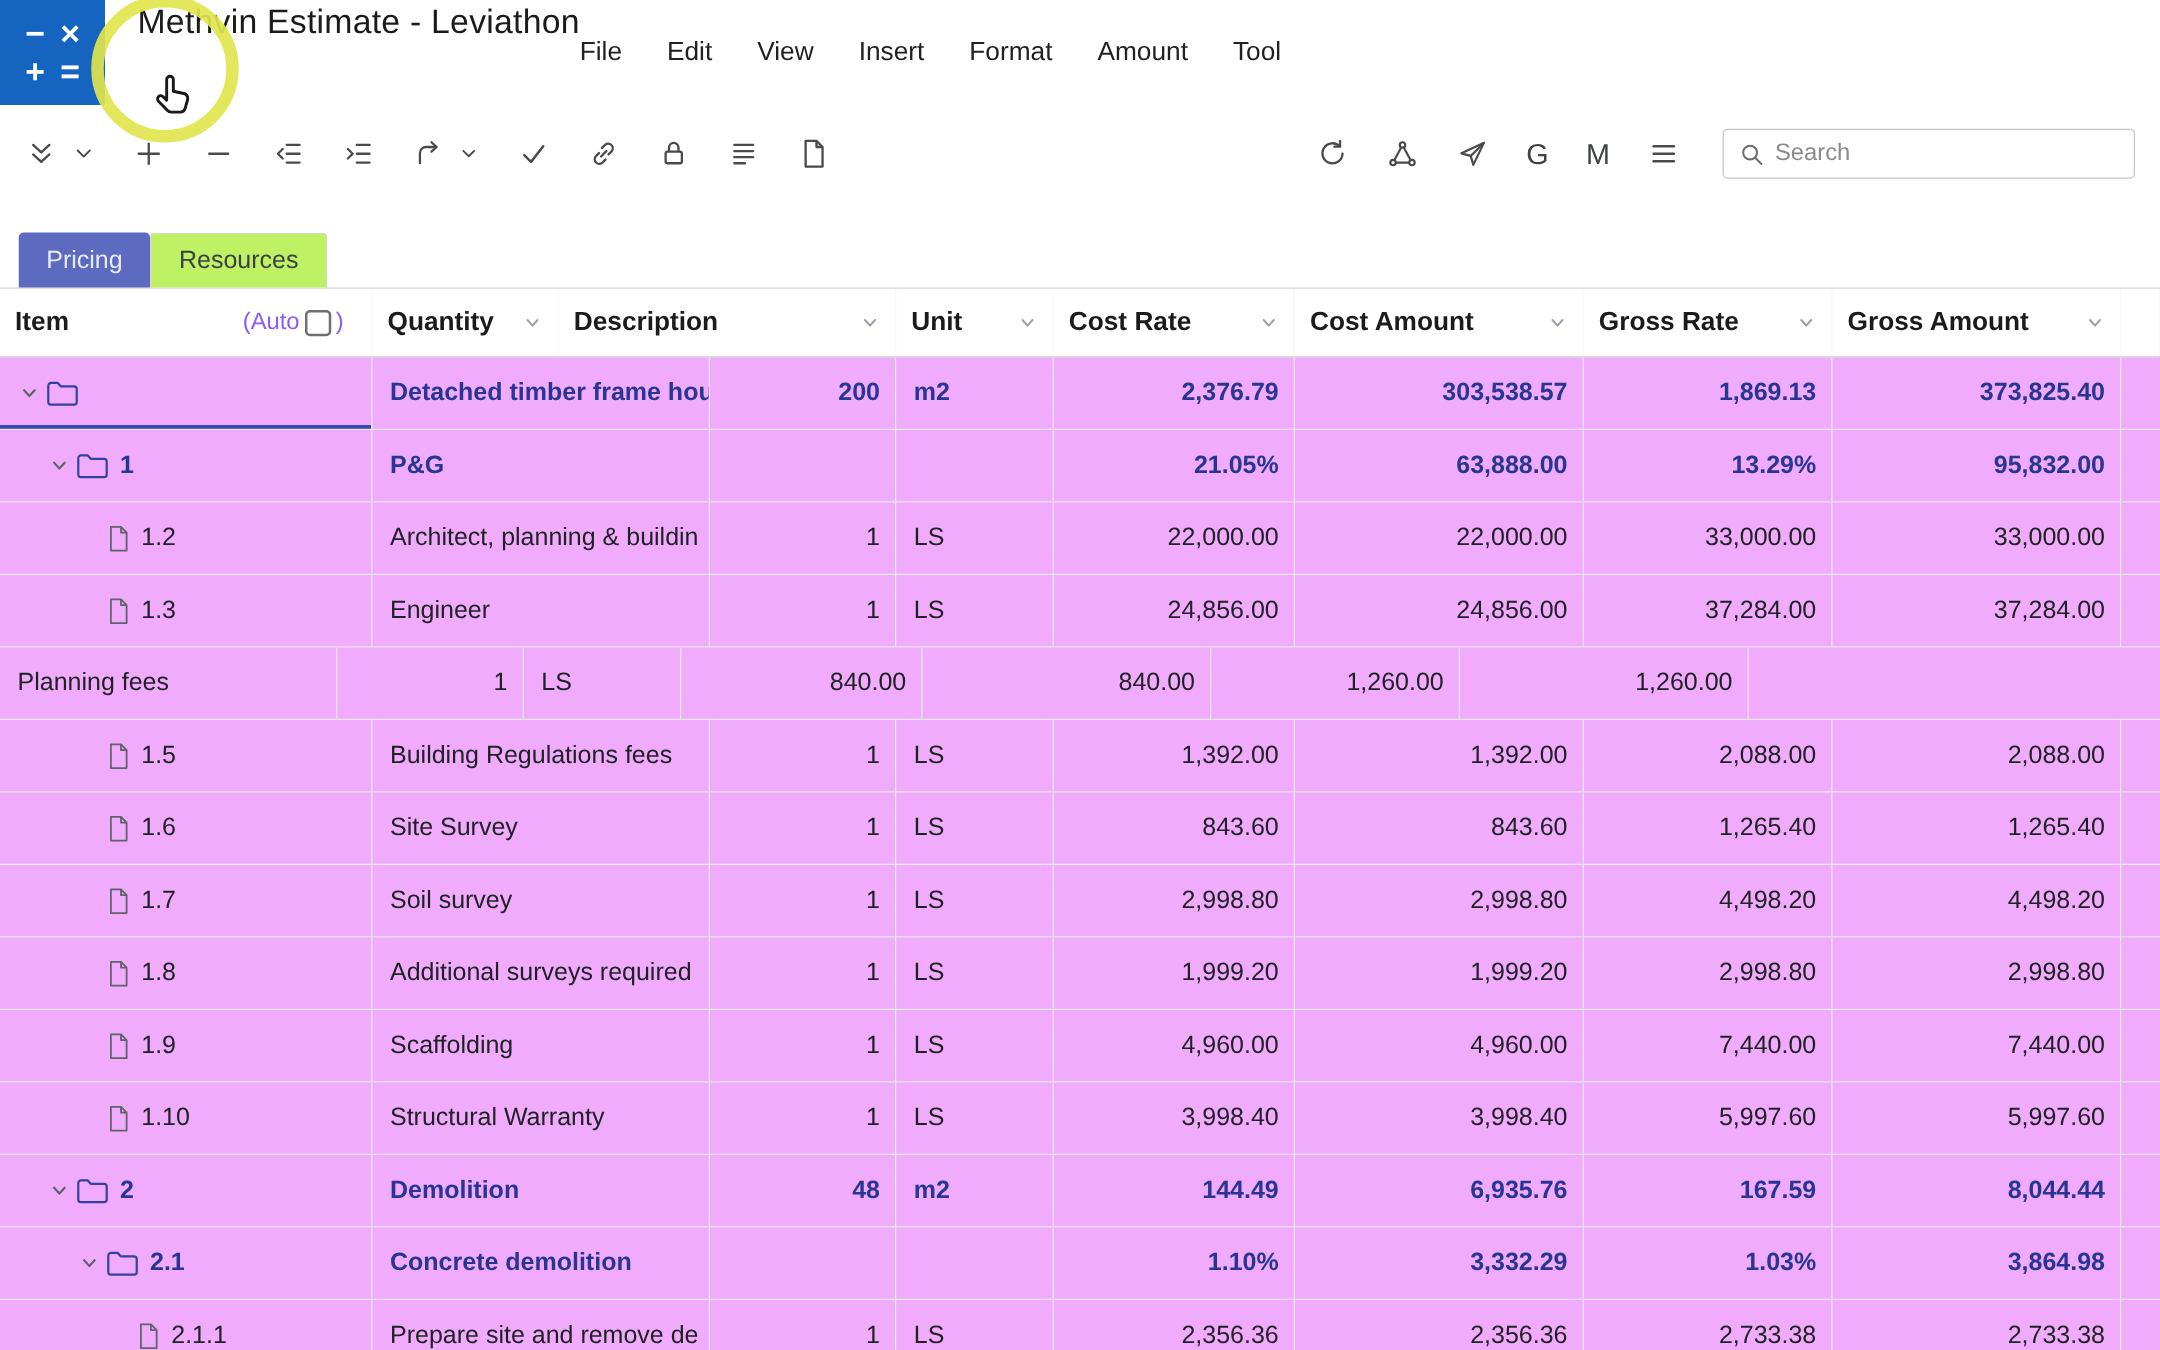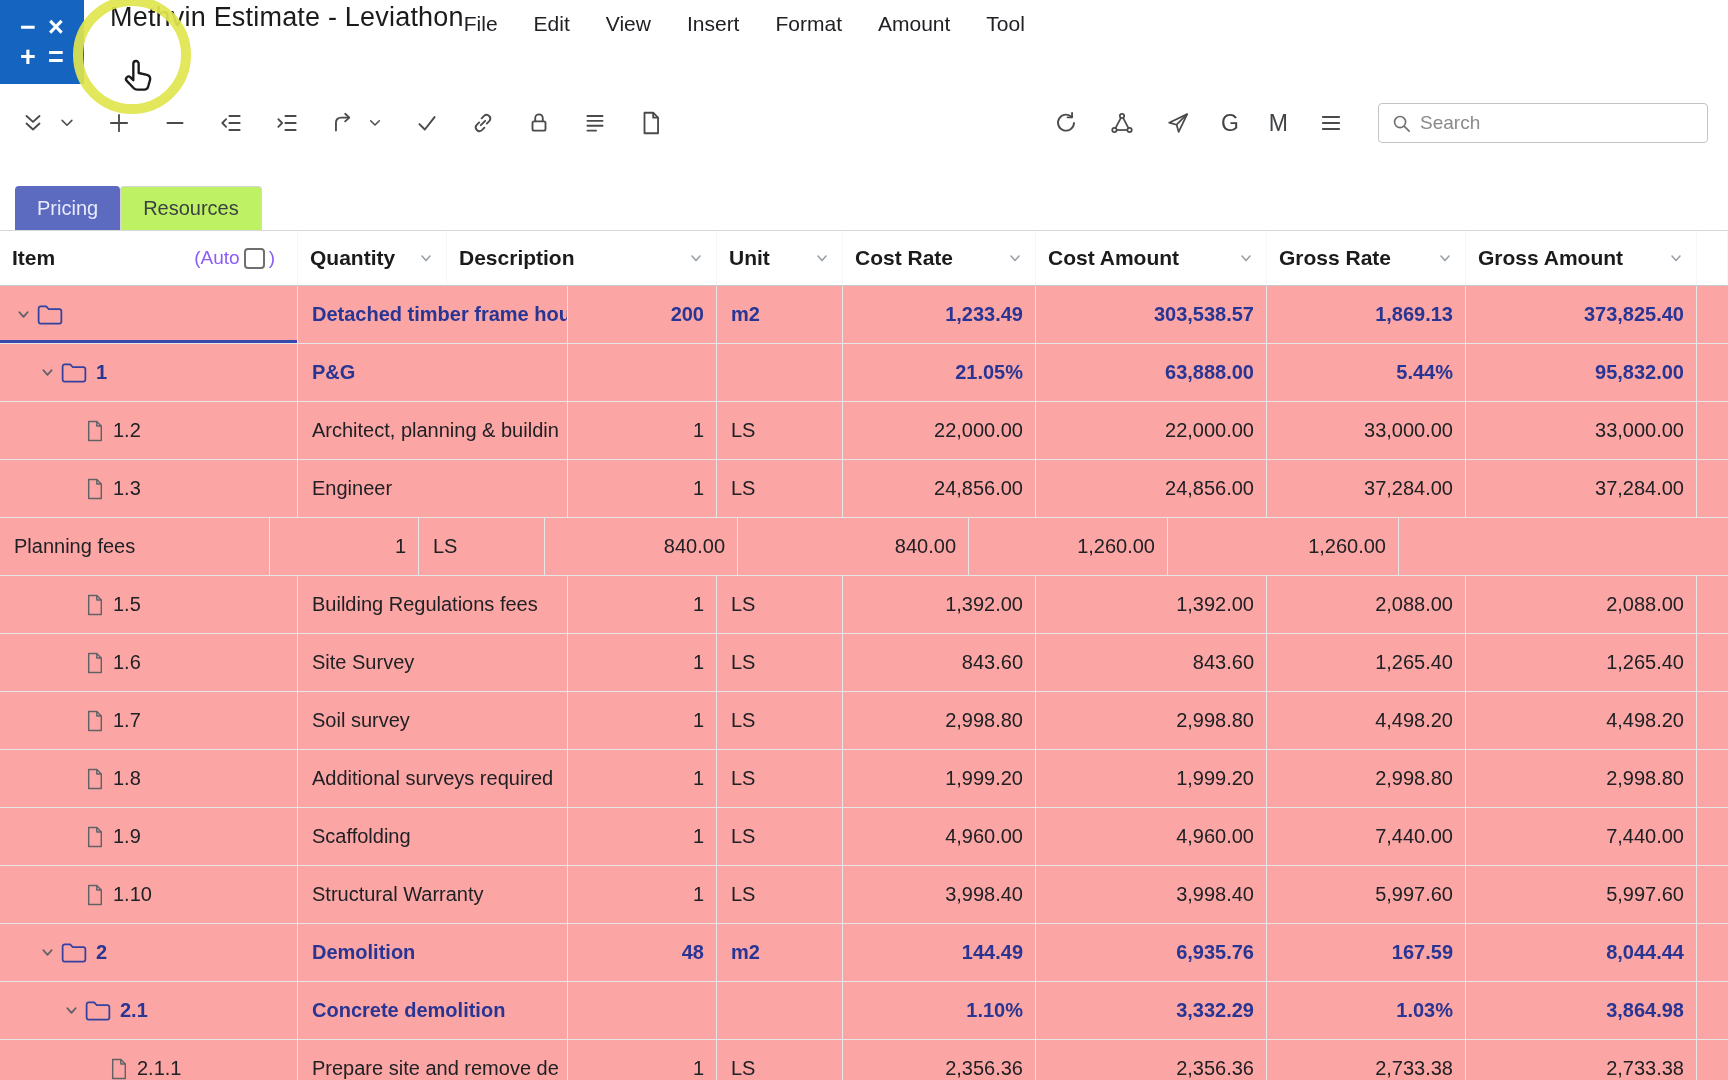--- a/index.html
+++ b/index.html
@@ -7,21 +7,21 @@
     font-family:"Liberation Sans", sans-serif; color:#202124; }
   body { position:relative; }
 
   
   .titlebar { height:84px; display:flex; }
   .logo { width:84px; height:84px; background:#1565c0; color:#fff;
     display:grid; grid-template-columns:1fr 1fr; place-items:center;
     padding:12px 14px; font-size:27px; font-weight:700; line-height:1; }
   .title-area { display:flex; flex-direction:row; padding-left:26px; }
   .app-title { font-size:27px; color:#1b1b1b; margin-top:2px; letter-spacing:.2px; }
-  .menubar { display:flex; gap:36px; margin-top:9px; font-size:21px; color:#202124; }
+  .menubar { display:flex; gap:36px; margin-top:27px; font-size:21px; color:#202124; }
   .menu-item { line-height:30px; cursor:default; }
 
   
   .toolbar { height:78px; display:flex; align-items:center; padding:0 20px; }
   .tb-left { display:flex; align-items:center; gap:30px; }
   .tb-pair { display:flex; align-items:center; gap:12px; }
   .tb-sub { display:flex; align-items:center; gap:10px; }
   .tb-right { margin-left:auto; display:flex; align-items:center; gap:30px; }
   .tb-icon { width:26px; height:26px; display:flex; align-items:center; justify-content:center; }
   .tb-icon.small { width:18px; }
@@ -46,21 +46,21 @@
 
   .table-header { display:flex; height:56px; border-top:1px solid #d7d7d7;
     border-bottom:1px solid #c9c9c9; font-weight:700; font-size:21px; color:#1b1b1b; }
   .th { display:flex; align-items:center; height:100%; padding:0 12px;
     border-right:1px solid rgba(0,0,0,0.03); white-space:nowrap; overflow:hidden; }
   .th .col-chevron { margin-left:auto; flex:0 0 auto; }
   .auto-group { margin-left:auto; display:flex; align-items:center; gap:4px;
     color:#8b5cf6; font-weight:400; font-size:19px; padding-right:10px; }
   .auto-checkbox { width:21px; height:21px; border:2px solid #6f6f6f; border-radius:4px; background:#fff; }
 
-  .trow { display:flex; height:58px; border-bottom:1px solid #e7e7e7; font-size:20px; background:#fca5a5; }
+  .trow { display:flex; height:58px; border-bottom:1px solid #e7e7e7; font-size:20px; background:#f0abfc; }
   .cell { display:flex; align-items:center; border-right:1px solid #e7e7e7;
     padding:0 12px; overflow:hidden; white-space:nowrap; }
   .cell.num { justify-content:flex-end; }
   .c-item { padding:0; }
   .c-desc { padding-left:14px; }
   .c-unit { padding-left:14px; }
   .w-fill.cell { border-right:none; }
   .trow.parent { color:#283593; font-weight:700; }
   .trow.selected .c-item { box-shadow: inset 0 -3px 0 #3949ab; }
   .row-indent { display:inline-block; height:1px; flex:0 0 auto; }
@@ -318,21 +318,21 @@
         <svg width="26" height="22" viewBox="0 0 24 20" fill="none" stroke="#32409f" stroke-width="1.6" stroke-linejoin="round">
             <path d="M1.5 4a2 2 0 0 1 2-2h5l2.2 2.5H20.5a2 2 0 0 1 2 2V16a2 2 0 0 1-2 2h-17a2 2 0 0 1-2-2z"></path>
           </svg>
       </span>
 
       <span class="row-num"></span>
     </div>
     <div class="cell w-desc c-desc">Detached timber frame hou</div>
     <div class="cell w-qty num">200</div>
     <div class="cell w-unit c-unit">m2</div>
-    <div class="cell w-crate num">1,233.49</div>
+    <div class="cell w-crate num">2,376.79</div>
     <div class="cell w-camt num">303,538.57</div>
     <div class="cell w-grate num">1,869.13</div>
     <div class="cell w-gamt num">373,825.40</div>
     <div class="cell w-fill"></div>
   </div>
     <div class="trow parent">
     <div class="cell w-item c-item">
       <span class="row-indent" style="width: 40px;"></span>
       <span class="expander">
         <svg width="15" height="15" viewBox="0 0 16 16" fill="none" stroke="#5f6368" stroke-width="1.8" stroke-linecap="round" stroke-linejoin="round">
@@ -345,21 +345,21 @@
           </svg>
       </span>
 
       <span class="row-num">1</span>
     </div>
     <div class="cell w-desc c-desc">P&amp;G</div>
     <div class="cell w-qty num"></div>
     <div class="cell w-unit c-unit"></div>
     <div class="cell w-crate num">21.05%</div>
     <div class="cell w-camt num">63,888.00</div>
-    <div class="cell w-grate num">5.44%</div>
+    <div class="cell w-grate num">13.29%</div>
     <div class="cell w-gamt num">95,832.00</div>
     <div class="cell w-fill"></div>
   </div>
     <div class="trow">
     <div class="cell w-item c-item">
       <span class="row-indent" style="width: 86px;"></span>
 
       <span class="row-icon">
         <svg width="18" height="22" viewBox="0 0 20 24" fill="none" stroke="#5f6368" stroke-width="1.6" stroke-linejoin="round">
             <path d="M3 1.5h9l5 5V22.5H3z"></path>

